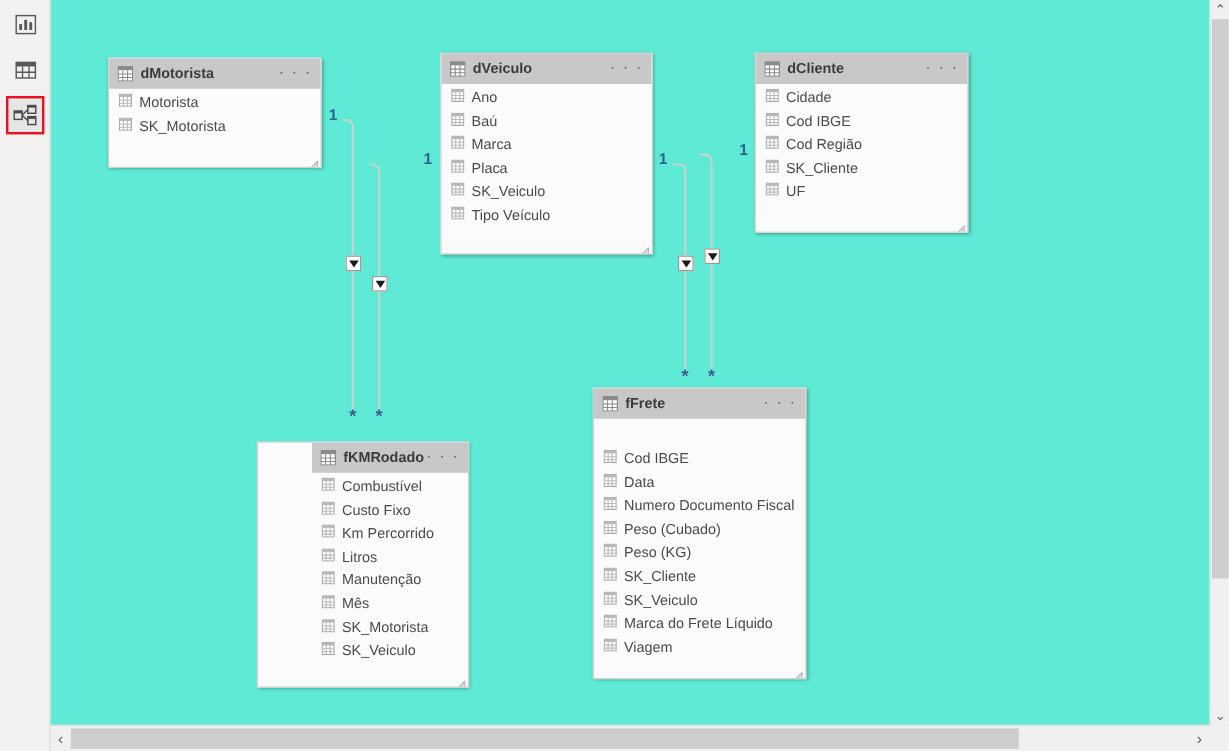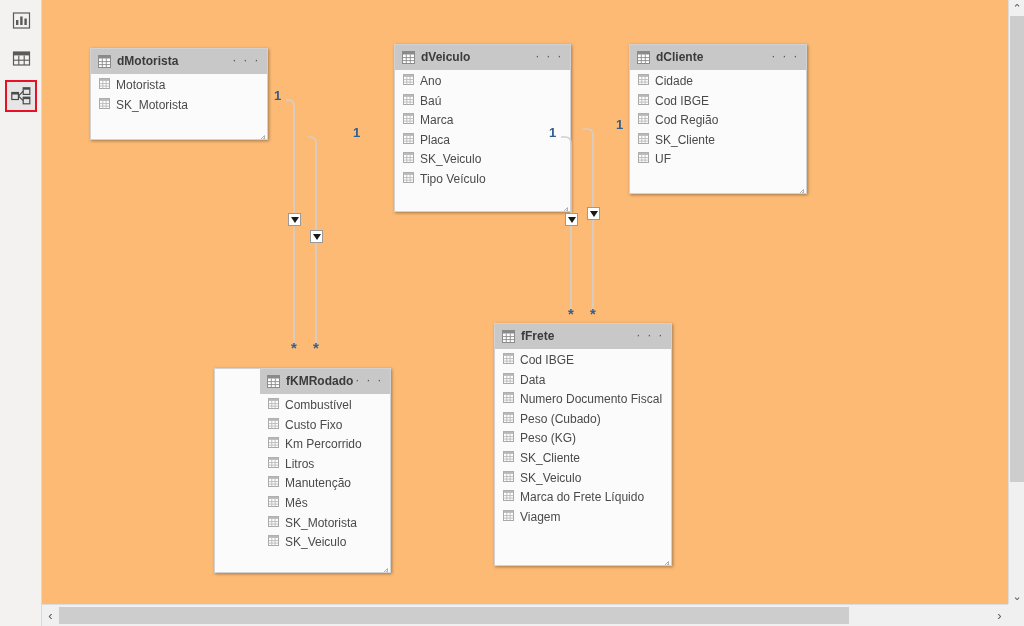--- a/index.html
+++ b/index.html
@@ -38,21 +38,21 @@
     border: 2px solid #e81123;
     background: #e6e6e6;
   }
   .rail-btn svg { display: block; }
 
   
   .canvas {
     position: absolute;
     left: 42px; top: 0;
     width: 966px; height: 624px;
-    background: #fdba74;
+    background: #5eead4;
     overflow: hidden;
   }
 
   
   .tbl {
     position: absolute;
     background: #fbfbfb;
     box-shadow: 1px 1px 3px rgba(0,0,0,0.35);
     border: 1px solid #d2d2d2;
     display: flex;
@@ -275,21 +275,21 @@
               </span>
               <span class="fld-name">SK_Motorista</span>
             </div>
             <div class="grip"><svg width="8" height="8" viewBox="0 0 8 8">
                 <path d="M7.5 0.5 L7.5 7.5 L0.5 7.5 Z" fill="none" stroke="#b0b0b0" stroke-width="1"></path>
                 <line x1="3" y1="7" x2="7" y2="3" stroke="#b0b0b0" stroke-width="0.8"></line>
                 <line x1="5" y1="7" x2="7" y2="5" stroke="#b0b0b0" stroke-width="0.8"></line>
               </svg></div>
           </div>
         </div>
-        <div class="tbl" style="left: 325px; top: 44px; width: 177px; height: 168px; margin-left: 27px;">
+        <div class="tbl" style="left: 325px; top: 44px; width: 177px; height: 168px;">
           <div class="tbl-head">
             <span>
               <svg class="t-icon" width="13" height="13" viewBox="0 0 13 13">
                 <rect x="0.5" y="0.5" width="12" height="12" fill="#ffffff" stroke="#8a8a8a" stroke-width="1"></rect>
                 <rect x="0.5" y="0.5" width="12" height="3" fill="#8a8a8a"></rect>
                 <line x1="4.3" y1="3.5" x2="4.3" y2="12.5" stroke="#8a8a8a" stroke-width="0.9"></line>
                 <line x1="8.3" y1="3.5" x2="8.3" y2="12.5" stroke="#8a8a8a" stroke-width="0.9"></line>
                 <line x1="0.5" y1="6.6" x2="12.5" y2="6.6" stroke="#8a8a8a" stroke-width="0.9"></line>
                 <line x1="0.5" y1="9.6" x2="12.5" y2="9.6" stroke="#8a8a8a" stroke-width="0.9"></line>
               </svg>
@@ -591,21 +591,21 @@
               </span>
               <span class="fld-name">SK_Veiculo</span>
             </div>
             <div class="grip"><svg width="8" height="8" viewBox="0 0 8 8">
                 <path d="M7.5 0.5 L7.5 7.5 L0.5 7.5 Z" fill="none" stroke="#b0b0b0" stroke-width="1"></path>
                 <line x1="3" y1="7" x2="7" y2="3" stroke="#b0b0b0" stroke-width="0.8"></line>
                 <line x1="5" y1="7" x2="7" y2="5" stroke="#b0b0b0" stroke-width="0.8"></line>
               </svg></div>
           </div>
         </div>
-        <div class="tbl" style="left: 452px; top: 323px; width: 178px; height: 243px;">
+        <div class="tbl" style="left: 452px; top: 323px; width: 178px; height: 243px; gap: 22px;">
           <div class="tbl-head">
             <span>
               <svg class="t-icon" width="13" height="13" viewBox="0 0 13 13">
                 <rect x="0.5" y="0.5" width="12" height="12" fill="#ffffff" stroke="#8a8a8a" stroke-width="1"></rect>
                 <rect x="0.5" y="0.5" width="12" height="3" fill="#8a8a8a"></rect>
                 <line x1="4.3" y1="3.5" x2="4.3" y2="12.5" stroke="#8a8a8a" stroke-width="0.9"></line>
                 <line x1="8.3" y1="3.5" x2="8.3" y2="12.5" stroke="#8a8a8a" stroke-width="0.9"></line>
                 <line x1="0.5" y1="6.6" x2="12.5" y2="6.6" stroke="#8a8a8a" stroke-width="0.9"></line>
                 <line x1="0.5" y1="9.6" x2="12.5" y2="9.6" stroke="#8a8a8a" stroke-width="0.9"></line>
               </svg>

